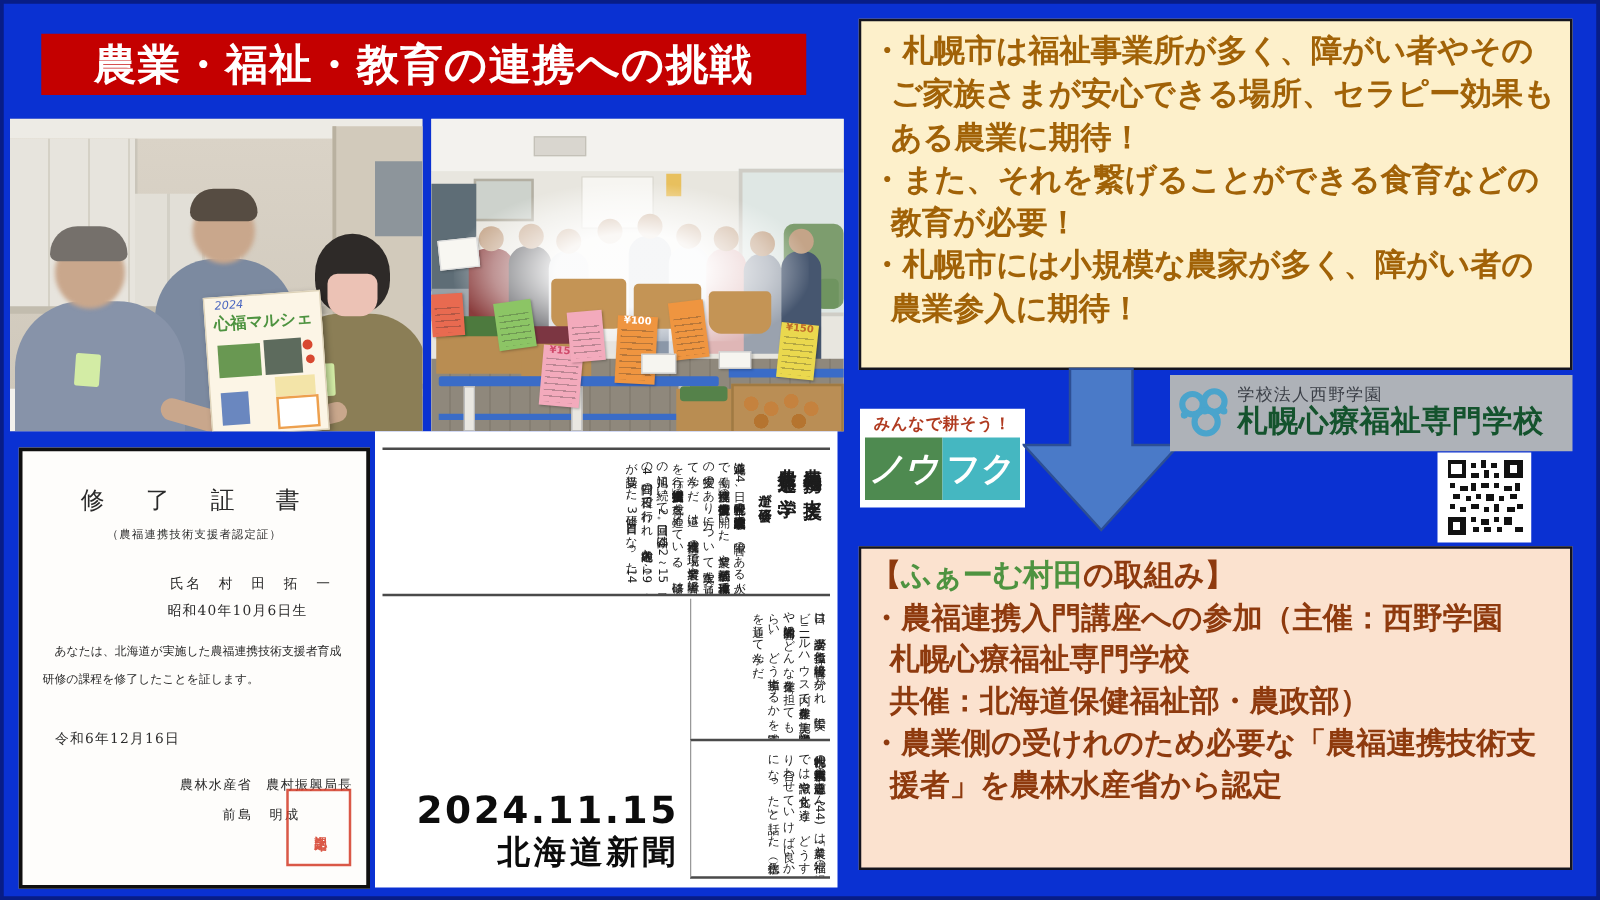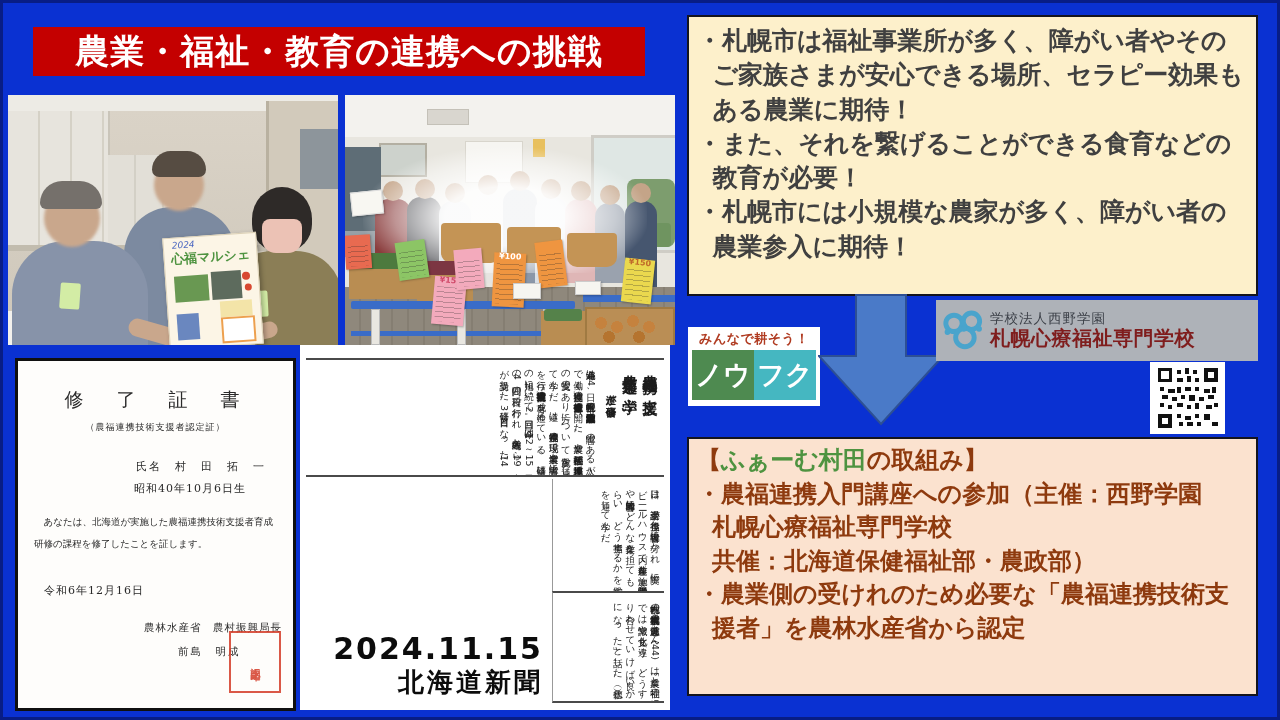--- a/index.html
+++ b/index.html
@@ -9,42 +9,42 @@
   .abs{position:absolute;}
 
   
   .title-banner{position:absolute;left:33px;top:27px;width:612px;height:49px;background:#c40000;
                 display:flex;align-items:center;justify-content:center;}
   .title-text{color:#ffffff;font-size:34px;font-weight:800;letter-spacing:1px;white-space:nowrap;}
 
   
   .cream-box{position:absolute;left:687px;top:15px;width:571px;height:281px;background:#fdf0cb;
              border:2px solid #14141e;box-sizing:border-box;padding:7px 10px 6px 8px;
-             color:#404040;font-weight:700;font-size:25px;line-height:1.37;overflow:hidden;}
+             color:#a16207;font-weight:700;font-size:25px;line-height:1.37;overflow:hidden;}
   .bullet{padding-left:.62em;text-indent:-.62em;white-space:pre-line;}
   .peach-box{position:absolute;left:687px;top:437px;width:571px;height:259px;background:#fbe2cf;
              border:2px solid #14141e;box-sizing:border-box;padding:5px 10px 5px 8px;
              color:#8e3a0e;font-weight:700;font-size:24px;line-height:1.4;overflow:hidden;}
   .peach-heading .green{color:#4e9340;}
 
   
   .noufuku{position:absolute;left:688px;top:327px;width:132px;height:79px;background:#fff;
            box-sizing:border-box;padding:3px 4px 4px 4px;}
   .noufuku-tag{color:#b03a20;font-size:13px;font-weight:800;text-align:center;letter-spacing:.5px;}
   .noufuku-blocks{display:flex;height:50px;margin-top:2px;}
   .nf-block{flex:1;color:#fff;font-size:27px;font-weight:800;display:flex;align-items:center;justify-content:center;}
-  .nf-green{background:#4e8a50;}
+  .nf-green{background:#4e8a50;font-style:italic;}
   .nf-teal{background:#45b7c1;}
 
   
   .school-bar{position:absolute;left:936px;top:300px;width:322px;height:61px;background:#aeb2b8;
               display:flex;align-items:center;box-sizing:border-box;padding:0 6px;}
   .school-text{margin-left:0;line-height:1.15;}
   .school-l1{font-size:13.5px;color:#3c4048;letter-spacing:1px;}
-  .school-l2{font-size:20px;font-weight:700;color:#7f1d1d;letter-spacing:.5px;white-space:nowrap;}
+  .school-l2{font-size:24px;font-weight:700;color:#14532d;letter-spacing:.5px;white-space:nowrap;}
 
   
   .qr{position:absolute;left:1150px;top:362px;width:75px;height:72px;background:#fff;
       display:flex;align-items:center;justify-content:center;}
 
   
   .certificate{position:absolute;left:15px;top:358px;width:281px;height:353px;background:#fefdfb;
                border:3px solid #101010;box-sizing:border-box;color:#2a2a2a;
                font-family:"DejaVu Serif",serif;overflow:hidden;}
   .cert-title{position:absolute;left:0;right:0;top:26px;text-align:center;font-size:19px;letter-spacing:7px;}

